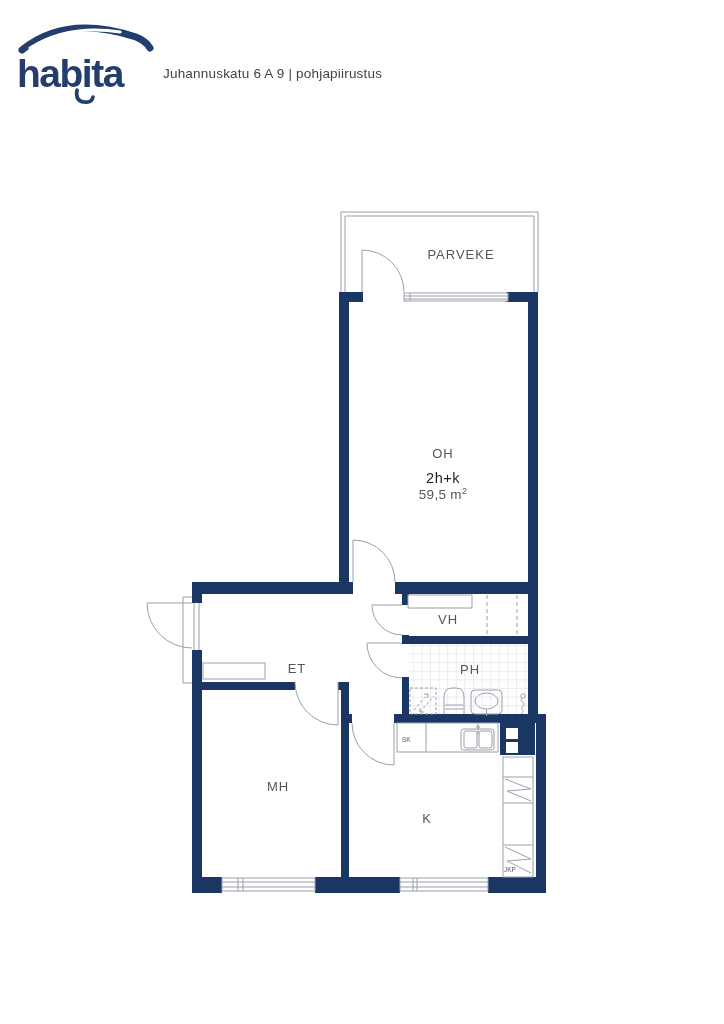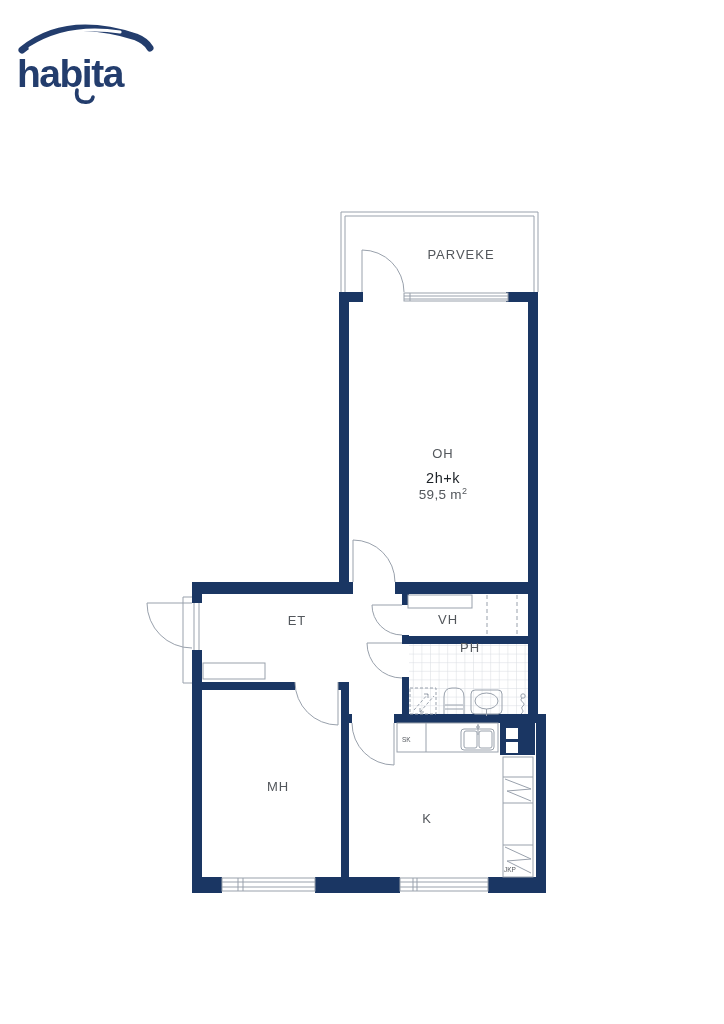--- a/index.html
+++ b/index.html
@@ -53,20 +53,21 @@
   <svg class="logo" viewBox="0 0 150 98">
     <g>
       <path d="M12,30 Q56,-6 126,17 Q136,21 140,28" fill="none" stroke="var(--brand)" stroke-width="7" stroke-linecap="round"></path>
       <path d="M20,28 Q58,4 110,12" fill="none" stroke="#fff" stroke-width="3.2" stroke-linecap="round"></path>
     </g>
     <text x="7" y="67" class="wordmark">habita</text>
     <g>
       <path d="M67,70 q-2,11 7,12 q8,1 9,-5" fill="none" stroke="var(--brand)" stroke-width="3.6" stroke-linecap="round"></path>
     </g>
   </svg>
+  <div class="address">Juhannuskatu 6 A 9 | pohjapiirustus</div>
 
   <svg class="plan-svg" width="724" height="1024" viewBox="0 0 724 1024">
 
     <defs>
       <pattern id="tile" width="8.6" height="8.6" patternUnits="userSpaceOnUse">
         <path d="M8.6 0 H0 V8.6" fill="none" stroke="var(--tile)" stroke-width="1"></path>
       </pattern>
     </defs>
 
     <rect x="409" y="644" width="119" height="70" fill="url(#tile)"></rect>
@@ -197,21 +198,21 @@
       <path class="thin" d="M503,777 H533 M503,803 H533 M503,845 H533"></path>
       <polyline class="thin" points="505,779 531,789 507,791 531,801"></polyline>
       <polyline class="thin" points="505,847 531,859 507,861 531,873"></polyline>
     </g>
   </svg>
 
   <div class="room-label" style="left:461px;top:254px">PARVEKE</div>
   <div class="room-label" style="left:443px;top:453px">OH</div>
   <div class="type-label" style="left:443px;top:478px">2h+k</div>
   <div class="area-label" style="left:443px;top:494px"><span>59,5 m</span><sup>2</sup></div>
-  <div class="room-label" style="left:297px;top:620px">ET</div>
+  <div class="room-label" style="left:297px;top:668px">ET</div>
   <div class="room-label" style="left:448px;top:619px">VH</div>
-  <div class="room-label" style="left:470px;top:647px">PH</div>
+  <div class="room-label" style="left:470px;top:669px">PH</div>
   <div class="room-label" style="left:278px;top:786px">MH</div>
   <div class="room-label" style="left:427px;top:818px">K</div>
   <div class="mini-label" style="left:402px;top:736px">SK</div>
   <div class="mini-label" style="left:504px;top:866px">JKP</div>
 
 </div>
 
 </body></html>

